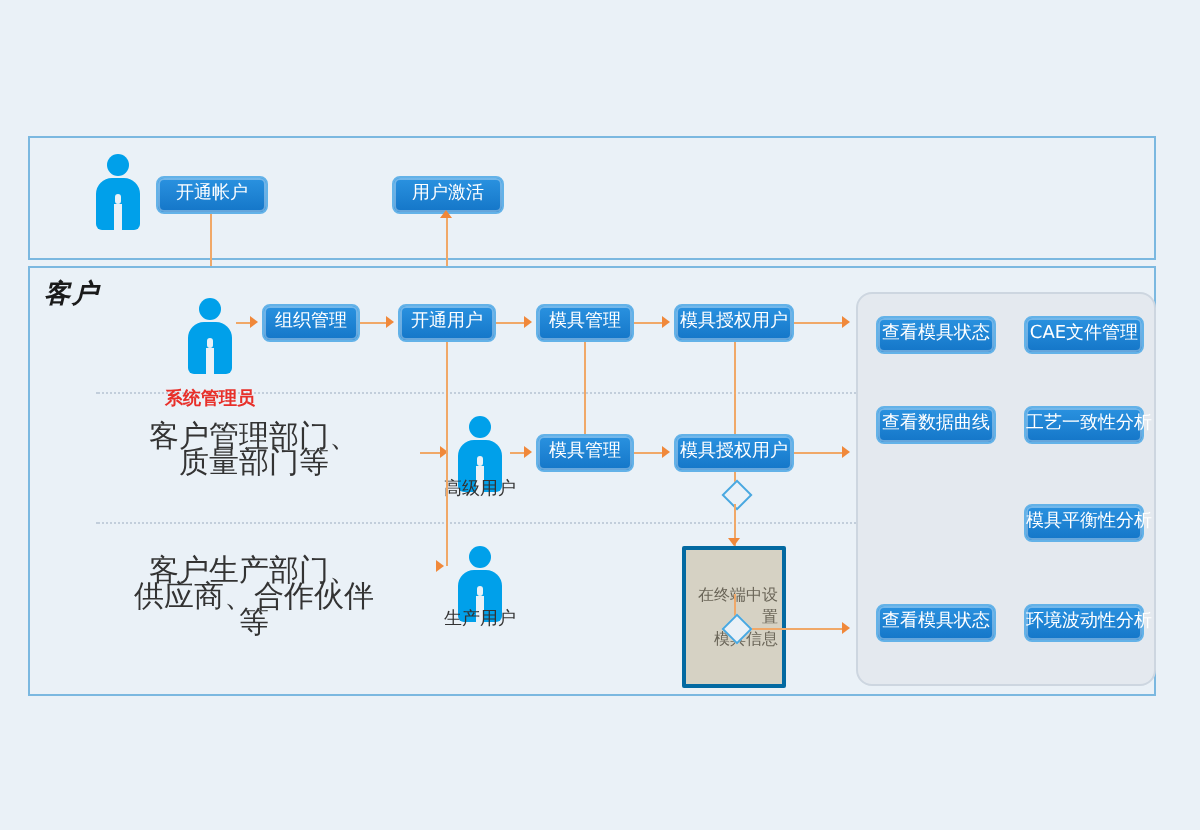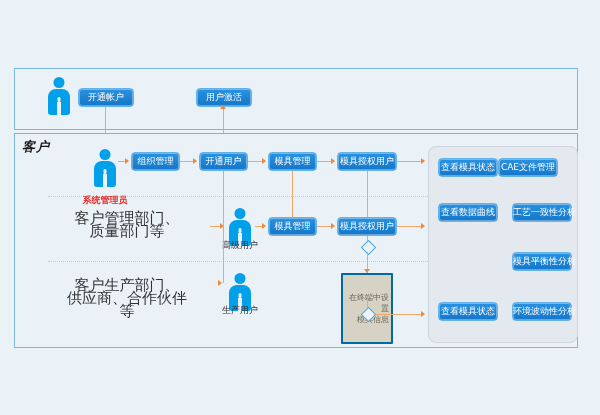--- a/index.html
+++ b/index.html
@@ -217,18 +217,18 @@
   <div class="diamond" style="left:363px;top:309px;"></div>
   <div class="hline" style="left:376px;top:314px;width:46px;"></div>
   <div class="arrow-r" style="left:421px;top:311px;"></div>
 
   <div id="right-panel"></div>
 
   <div class="btn" style="left:438px;top:158px;width:60px;">查看模具状态</div>
   <div class="btn" style="left:438px;top:203px;width:60px;">查看数据曲线</div>
   <div class="btn" style="left:438px;top:302px;width:60px;">查看模具状态</div>
 
-  <div class="btn" style="left:498px;top:158px;width:60px;">CAE文件管理</div>
+  <div class="btn" style="left:512px;top:158px;width:60px;">CAE文件管理</div>
   <div class="btn" style="left:512px;top:203px;width:60px;">工艺一致性分析</div>
   <div class="btn" style="left:512px;top:252px;width:60px;">模具平衡性分析</div>
   <div class="btn" style="left:512px;top:302px;width:60px;">环境波动性分析</div>
 
 </div>
 
 </body></html>

